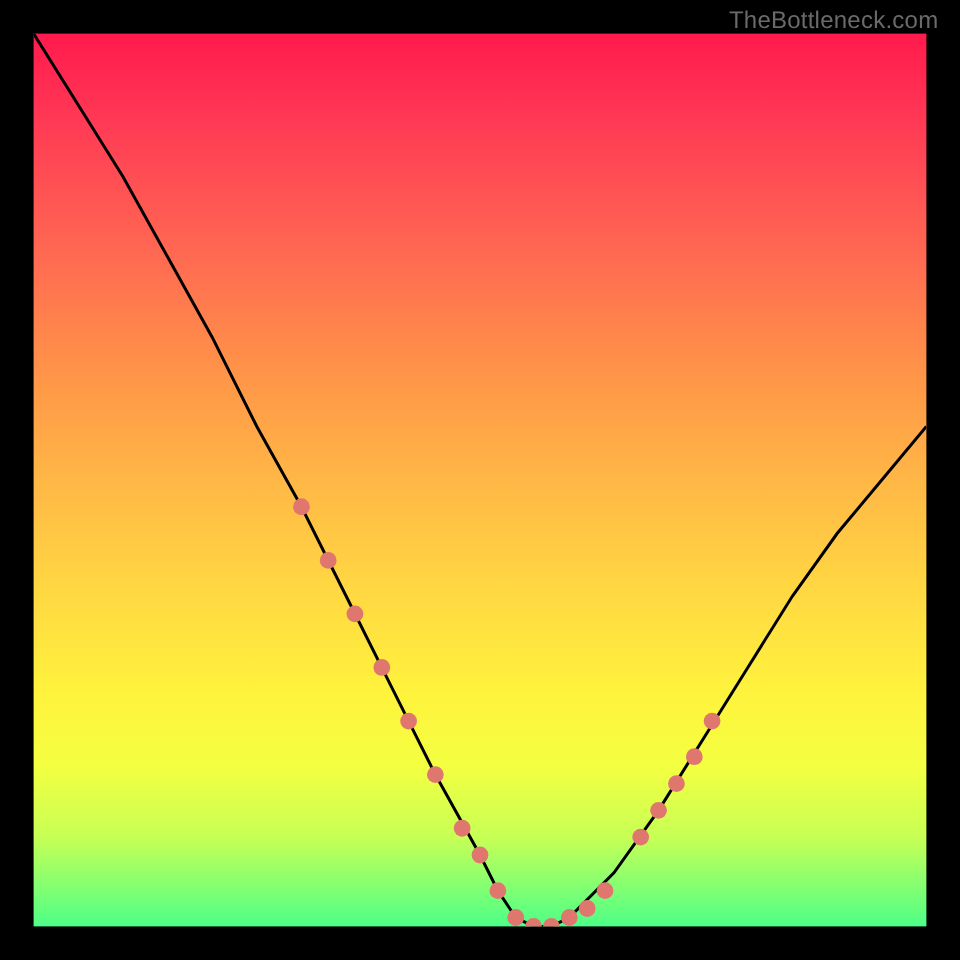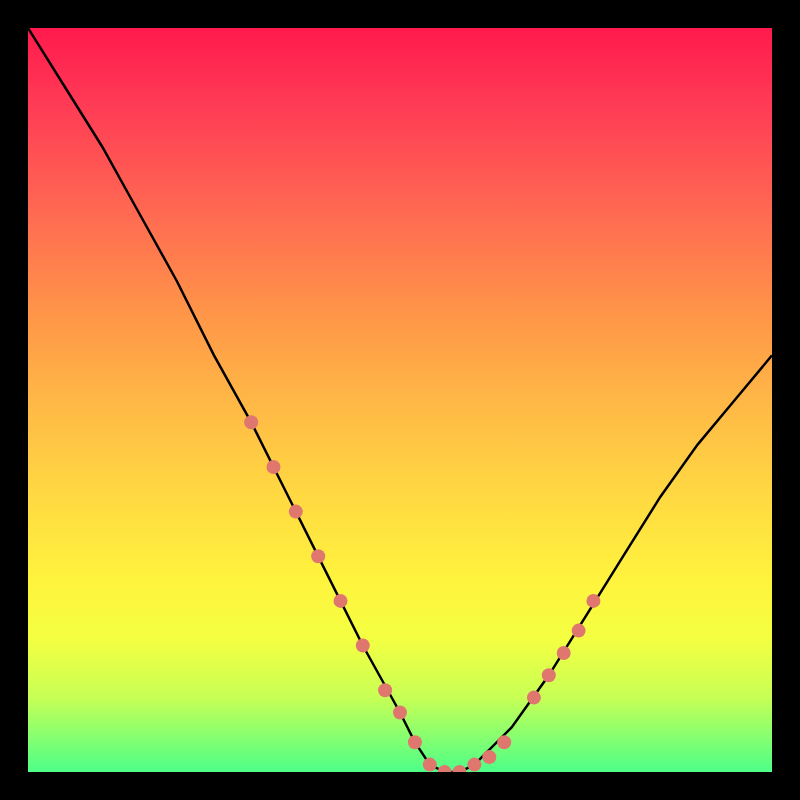--- a/index.html
+++ b/index.html
@@ -80,13 +80,14 @@
           <circle cx="461.3" cy="729.1" r="7" fill="#e0776f"></circle>
           <circle cx="476.2" cy="714.2" r="7" fill="#e0776f"></circle>
           <circle cx="505.9" cy="669.6" r="7" fill="#e0776f"></circle>
           <circle cx="520.8" cy="647.3" r="7" fill="#e0776f"></circle>
           <circle cx="535.7" cy="625.0" r="7" fill="#e0776f"></circle>
           <circle cx="550.6" cy="602.6" r="7" fill="#e0776f"></circle>
           <circle cx="565.4" cy="572.9" r="7" fill="#e0776f"></circle>
         </g>
     </svg>
   </div>
+  <div class="attrib">TheBottleneck.com</div>
 </div>
 
 </body></html>

